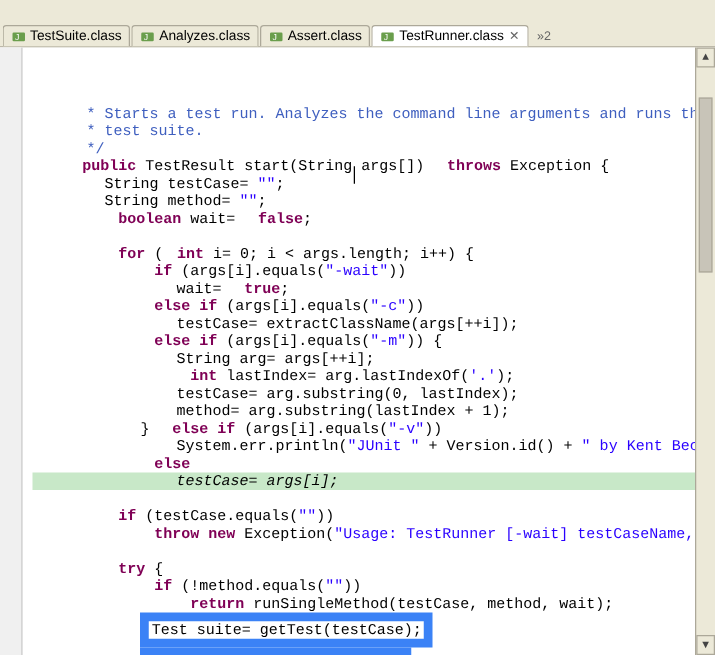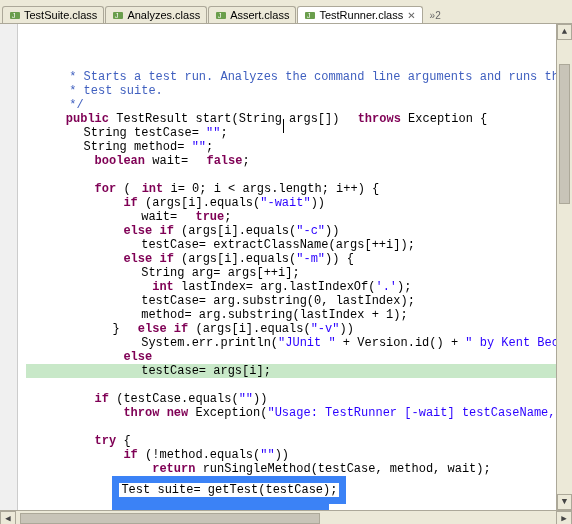--- a/index.html
+++ b/index.html
@@ -8,21 +8,21 @@
   font-size: 12px;
   background: #fff;
   width: 572px;
   height: 524px;
   overflow: hidden;
 }
 .tabs {
   display: flex;
   background: #ece9d8;
   border-bottom: 1px solid #aca899;
-  height: 24px;
+  height: 38px;
   align-items: flex-end;
   padding-left: 2px;
 }
 .tab {
   display: flex;
   align-items: center;
   padding: 2px 6px;
   background: #ece9d8;
   border: 1px solid #aca899;
   border-bottom: none;
@@ -112,21 +112,21 @@
   background:#ece9d8;border:1px solid #aca899;
   display:flex;align-items:center;justify-content:center;
   font-size:9px;color:#444;
 }
 .scroll-btn-h.left{left:0}.scroll-btn-h.right{right:0}
 
 .kw { color: #7f0055; font-weight: bold; padding-left: 11px; }
 .com { color: #3f5fbf; }
 .str { color: #2a00ff; }
 
-.hl-line { background: #c8e8c8; display: inline-block; width: 100%; }
+.hl-line { background: #c8e8c8; display: inline-block; width: 100%; font-style: italic; }
 .redbox { border: 7px solid #3b82f6; display: inline-block; padding: 0 2px; }
 
 .cursor {
   position: absolute;
   width: 1px; height: 14px;
   background: #000;
 }
 </style>
 </head>
 <body>

